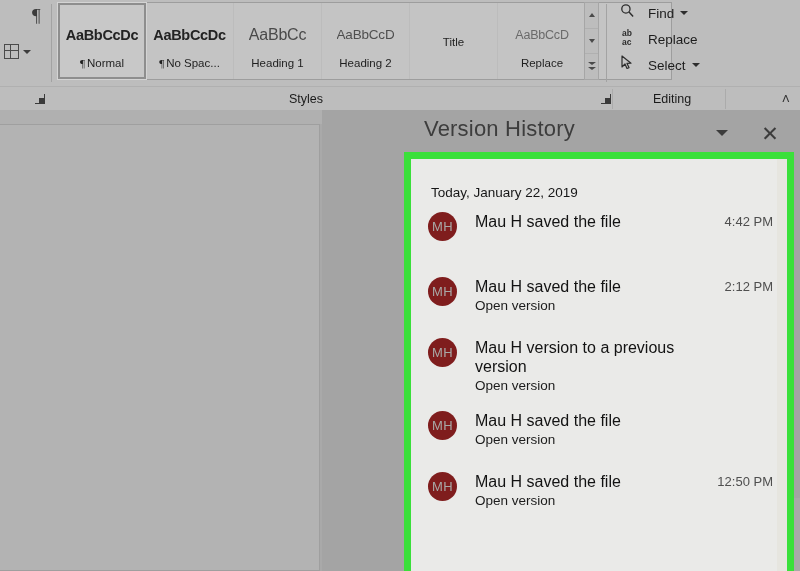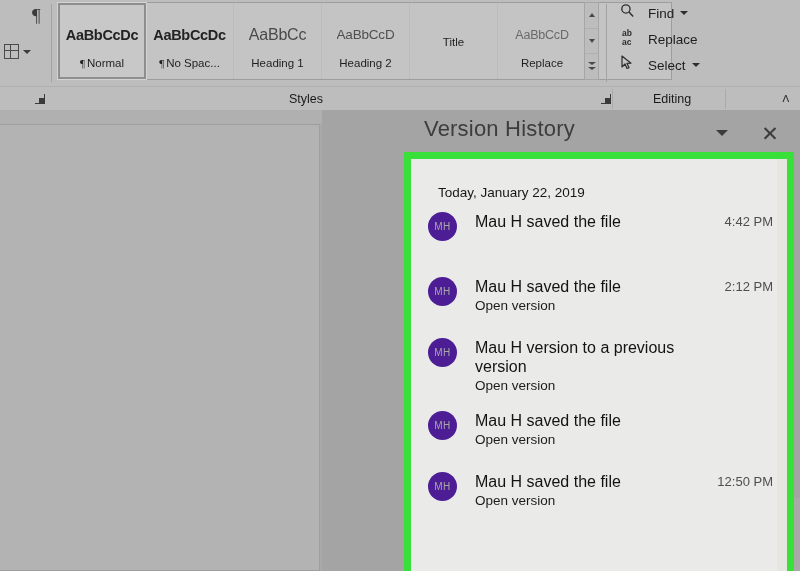--- a/index.html
+++ b/index.html
@@ -247,40 +247,40 @@
     border: 7px solid #3ae03a;
     background: #e9e9e7;
   }
   .vh-list {
     position: absolute; left: 0; top: 0; right: 0; bottom: 0;
     background: #eaeae8;
     overflow: hidden;
   }
 
   .vh-date {
-    position: absolute; left: 27px; top: 26px;
+    position: absolute; left: 20px; top: 26px;
     font-size: 13.5px; color: #171717;
   }
 
   .vh-items {
     position: absolute; left: 0; top: 53px; right: 0;
   }
   .vh-item {
     position: relative;
     display: flex;
     padding: 0 14px 0 17px;
     min-height: 45px;
   }
   .vh-avatar {
     flex: none;
     width: 29px; height: 29px;
     border-radius: 50%;
-    background: #4c1d95;
+    background: #7f1d1d;
     color: #a8a8a6;
-    font-size: 10px;
+    font-size: 13px;
     display: flex; align-items: center; justify-content: center;
     letter-spacing: 0.4px;
   }
   .vh-body {
     flex: 1 1 auto;
     padding-left: 18px;
     padding-right: 4px;
   }
   .vh-action {
     font-size: 16px; color: #131313;

